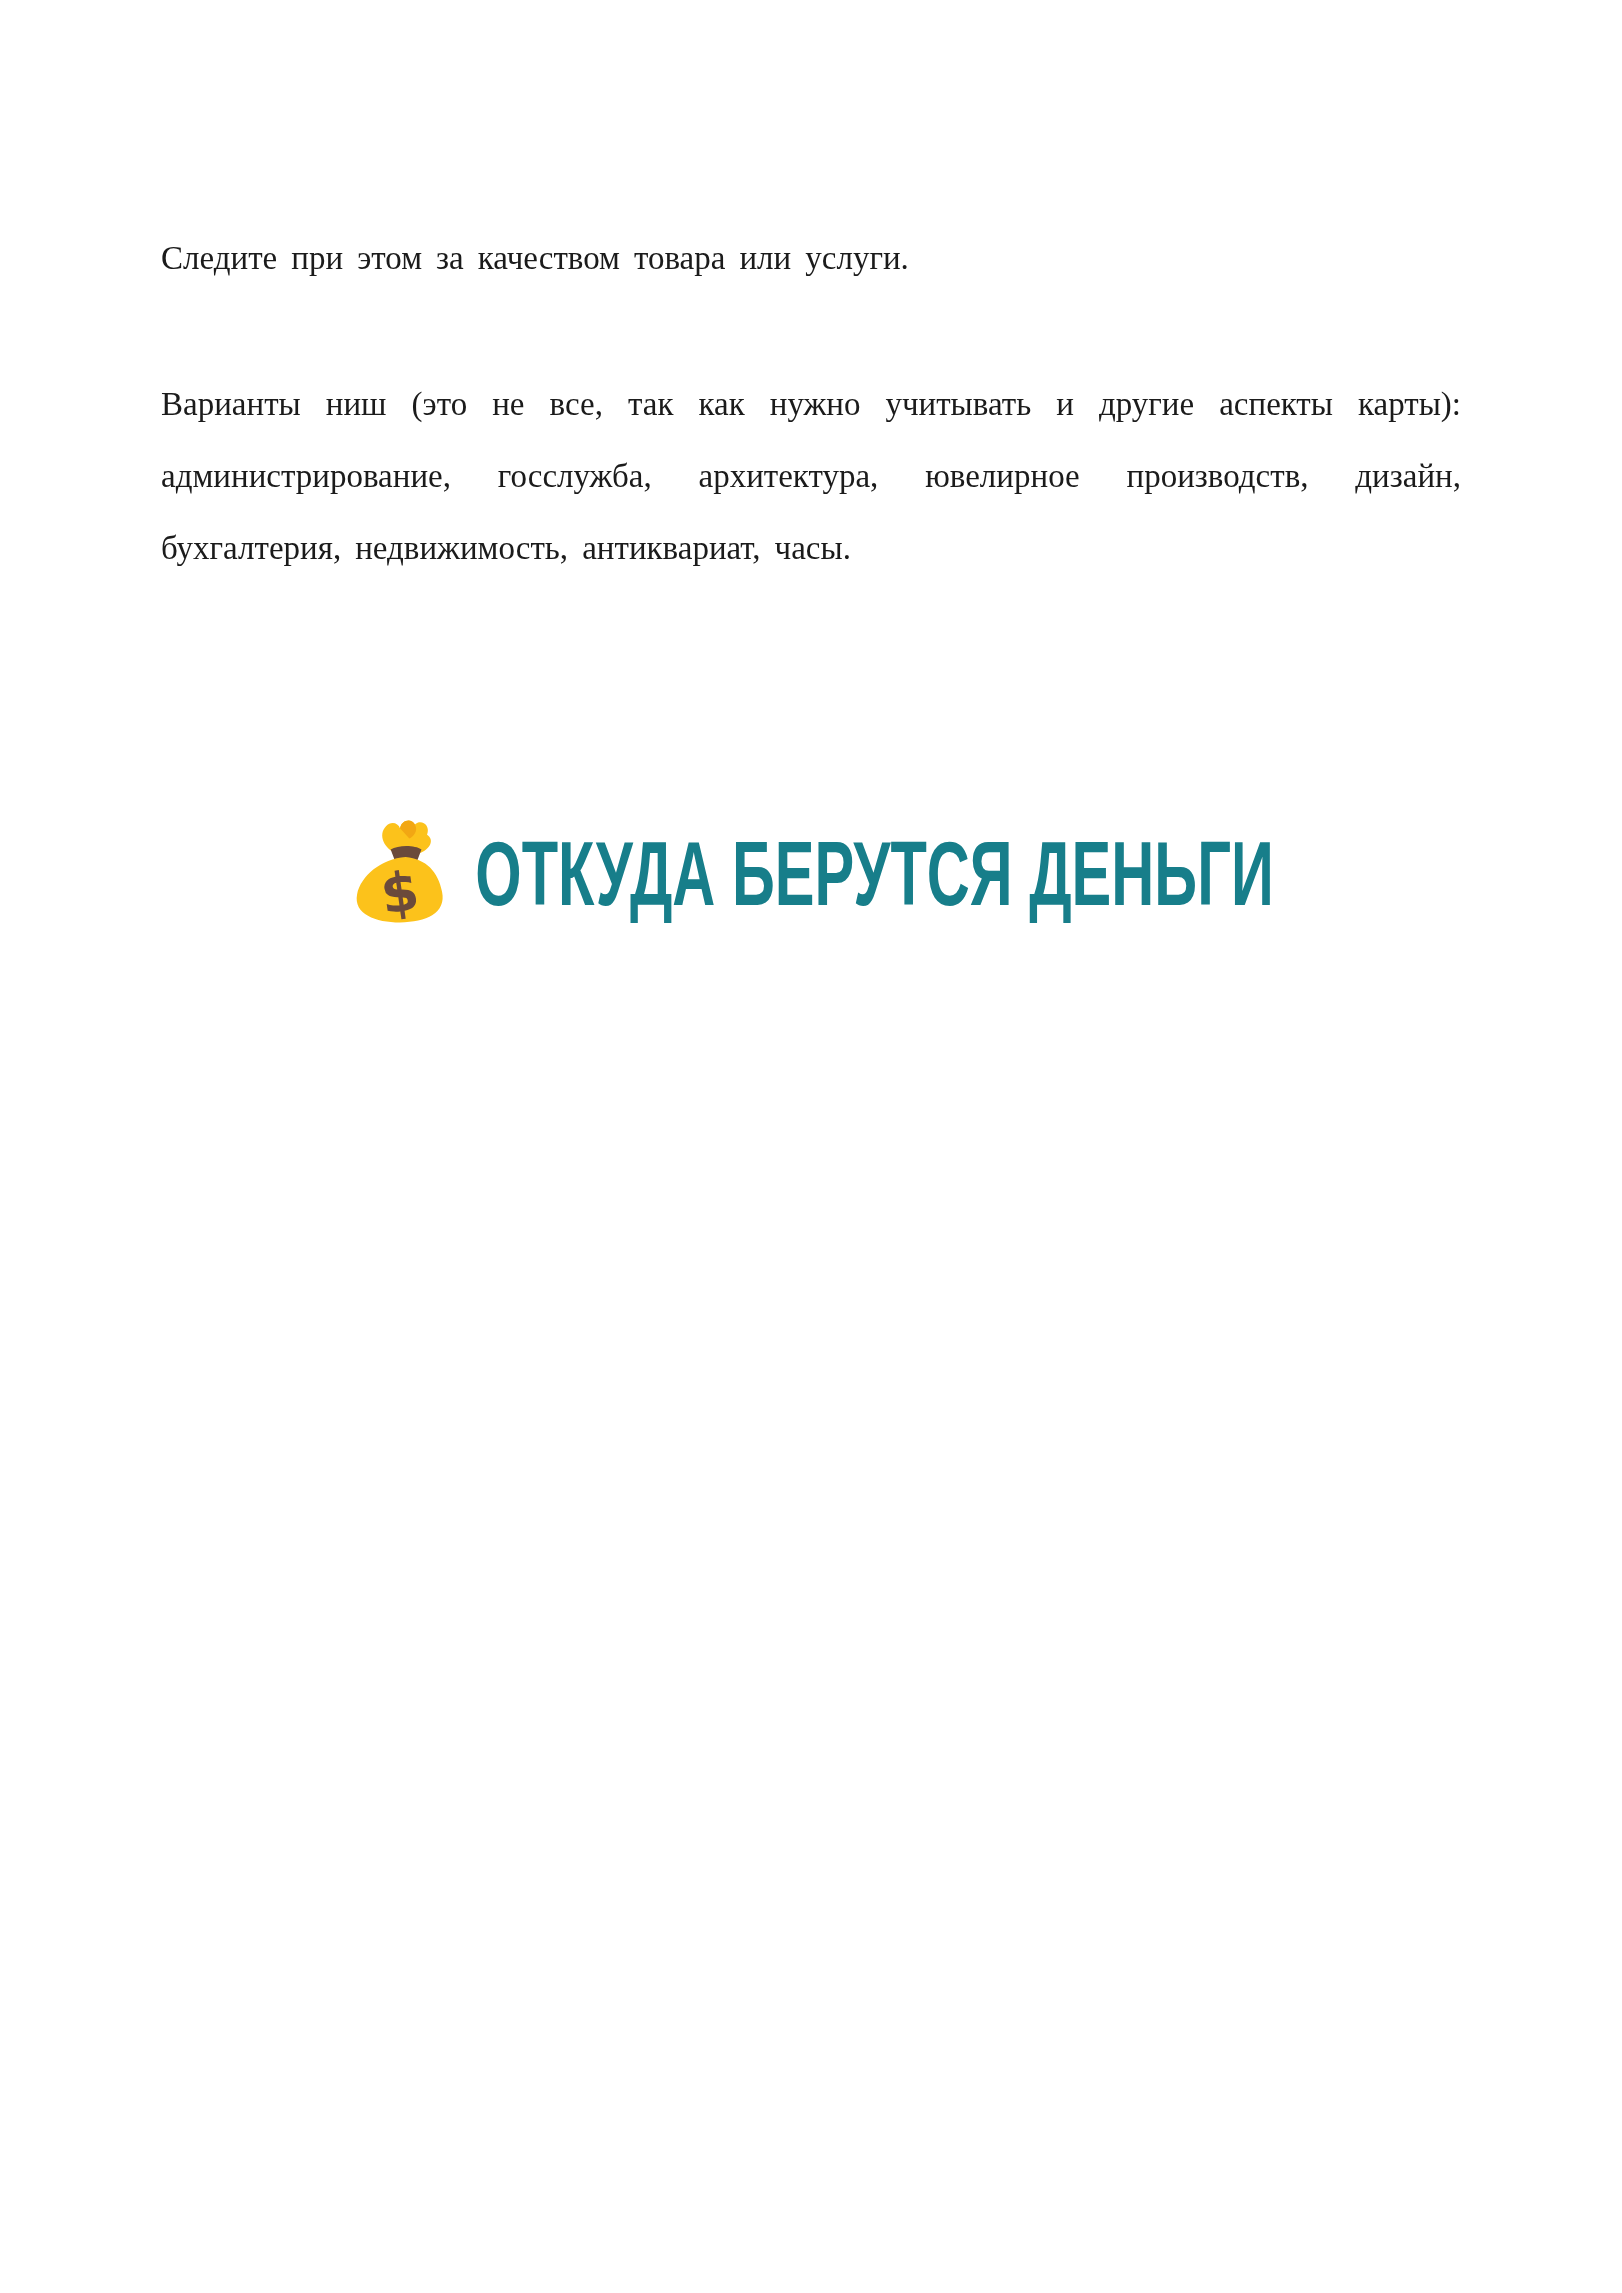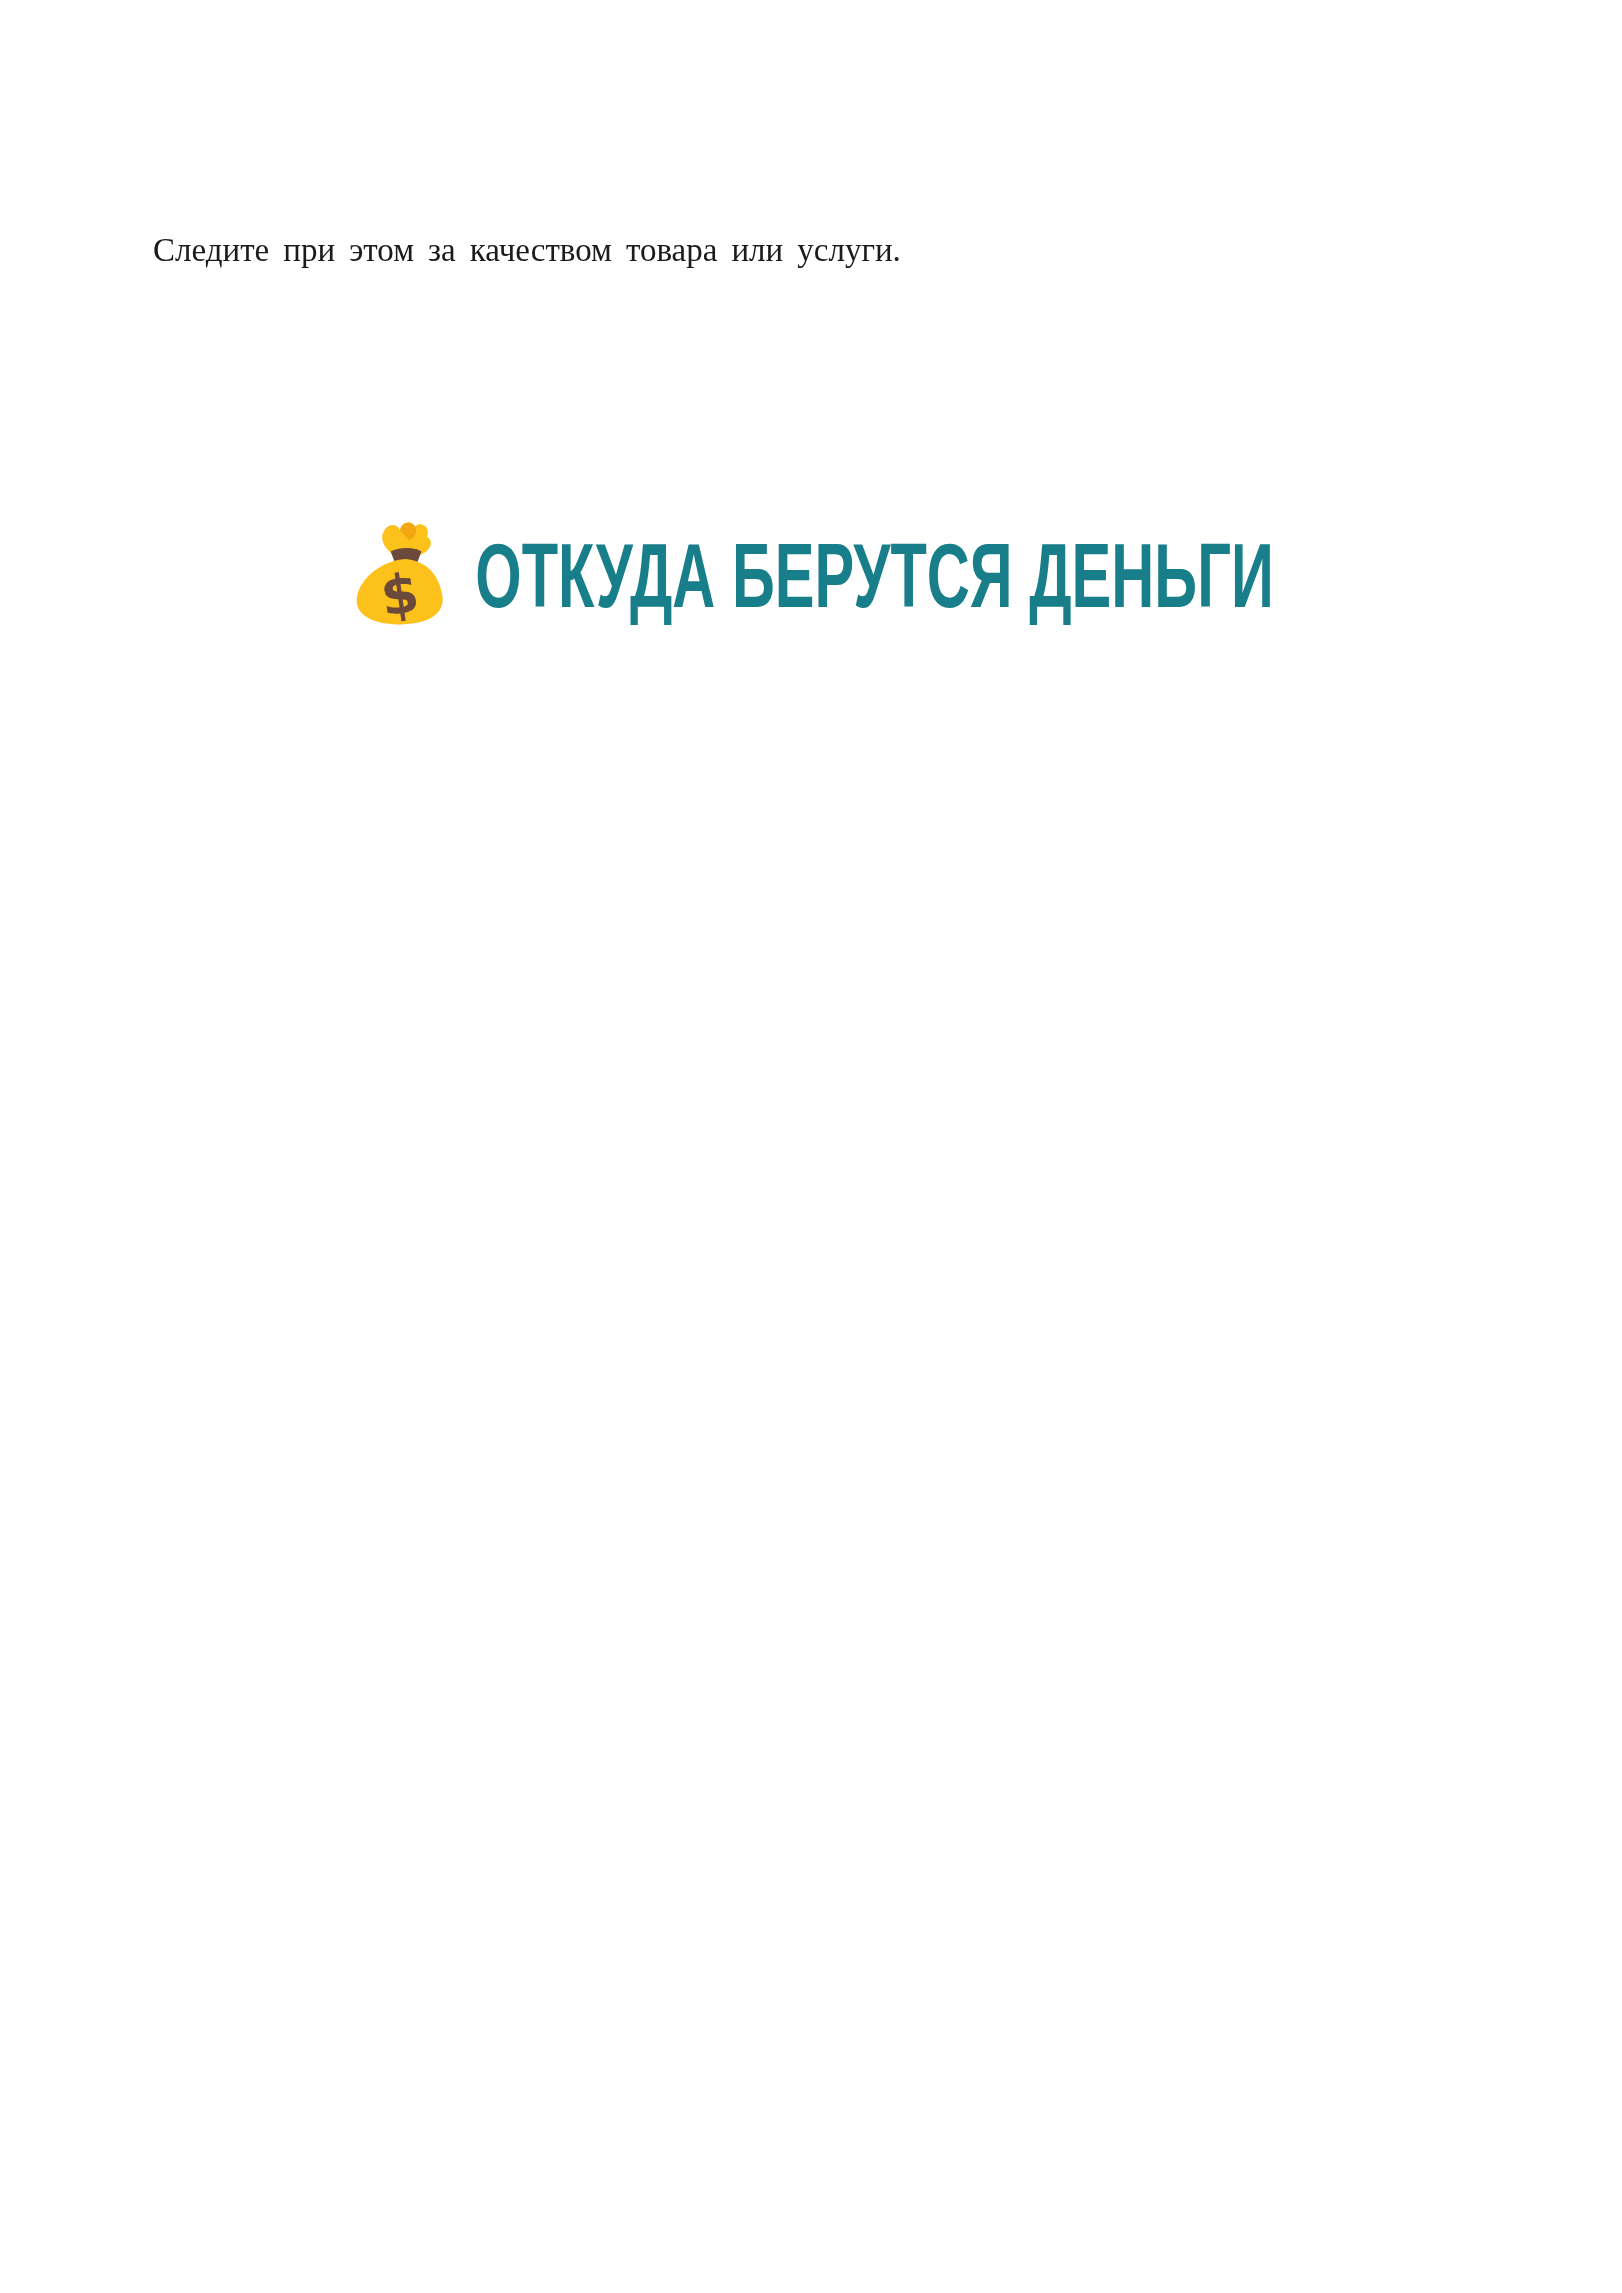--- a/index.html
+++ b/index.html
@@ -12,21 +12,21 @@
     width: 1622px;
     height: 2293px;
     background: #ffffff;
     box-sizing: border-box;
     padding: 206px 145px 0 145px;
     font-family: "Liberation Serif", "DejaVu Serif", serif;
     color: #1b1b1b;
     overflow: hidden;
   }
   .para {
-    margin: 8px;
+    margin: 16px;
     font-size: 33px;
     line-height: 72px;
     word-spacing: 5.8px;
   }
   .para.just {
     text-align: justify;
   }
   .p1 { margin-bottom: 74px; }
   .heading {
     margin-top: 230px;
@@ -56,20 +56,21 @@
   .p3 { margin-top: 0; }
   .p4 { margin-top: 0; }
 </style>
 </head>
 <body>
 
 <div class="page">
 
   <p class="para p1">Следите при этом за качеством товара или услуги.</p>
 
+  <p class="para just p2">Варианты ниш (это не все, так как нужно учитывать и другие аспекты карты): администрирование, госслужба, архитектура, ювелирное производств, дизайн, бухгалтерия, недвижимость, антиквариат, часы.</p>
 
   <div class="heading">
     <span class="emoji">
       <svg viewBox="0 0 120 120" width="112" height="112" aria-hidden="true">
 
         <path d="M57 40 C43 36 36 20 45 11 C50 5 58 7 60 13 C62 4 72 2 76 9 C83 3 93 10 89 20 C97 25 93 36 80 40 Z" fill="#FCC21B"></path>
         <path d="M60 13 C62 4 72 2 76 9 C80 16 74 22 70 24 Z" fill="#F2A713"></path>
 
         <path d="M50 36 C58 31 76 31 83 36 L78 49 C70 45 62 45 55 49 Z" fill="#6B4A3B"></path>
 

